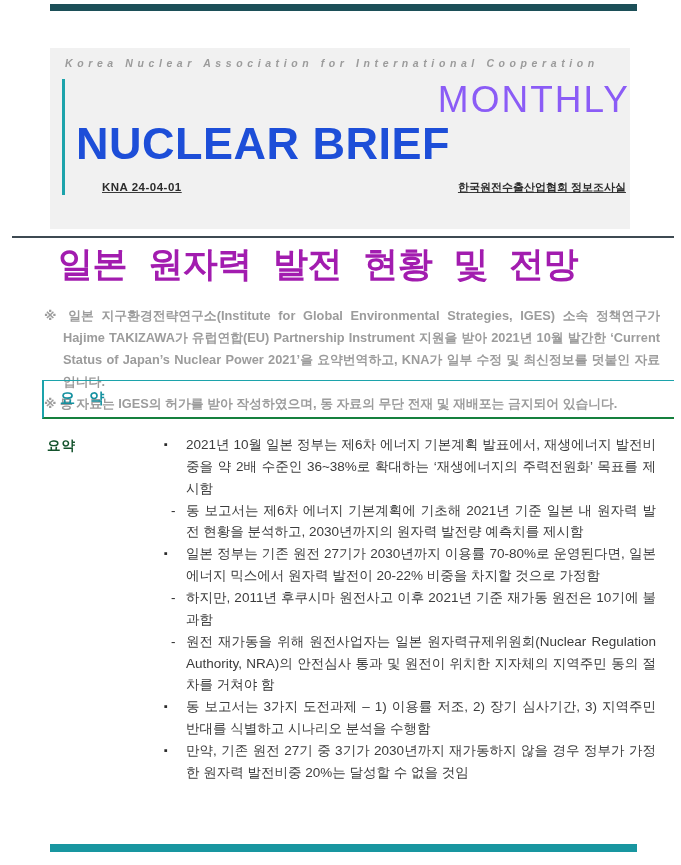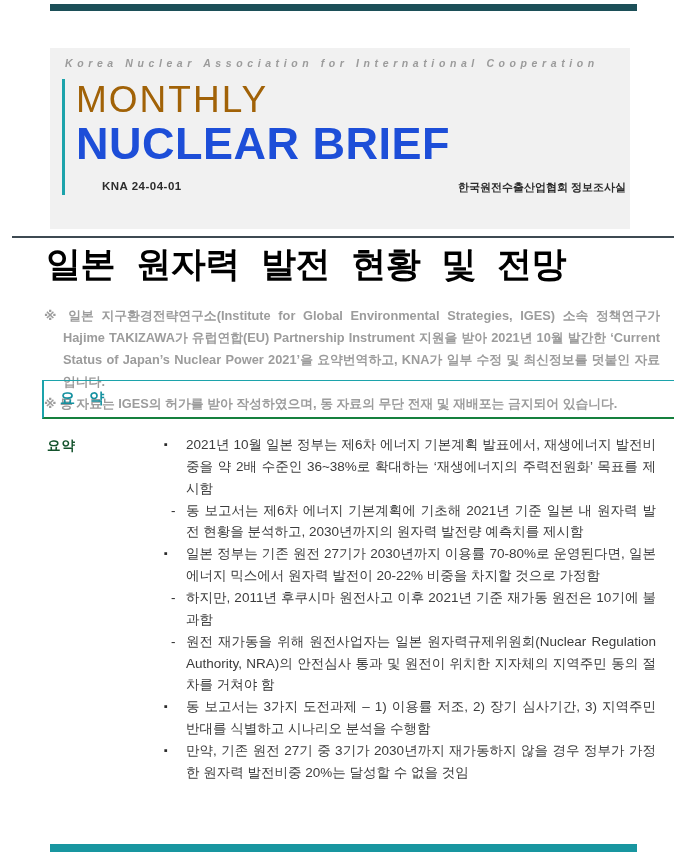--- a/index.html
+++ b/index.html
@@ -31,41 +31,42 @@
     letter-spacing:4.6px; color:#9b9b9b;
     white-space:nowrap;
   }
   .brand {
     margin:10px 0 0 12px;
     border-left:3px solid #1ca3ab;
     padding-left:11px;
   }
   .brand-monthly {
     font-size:37px; line-height:1.12; font-weight:400;
-    color:#a16207; letter-spacing:2px;
+    color:#8b5cf6; letter-spacing:2px;text-align:right;
   }
   .brand-brief {
     font-size:45px; line-height:1.05; font-weight:700;
     color:#1d4ed8; letter-spacing:0.5px;
   }
   .issue-row {
-    display:flex; justify-content:space-between; align-items:flex-start;
+    display:flex; justify-content:space-between; align-items:center;
     margin:12px 4px 0 26px;
+    text-decoration:underline;
   }
   .issue-no  { font-size:11.5px; font-weight:700; color:#2c2c2c; letter-spacing:0.5px; }
   .publisher { font-size:11px;   font-weight:700; color:#2c2c2c; }
 
   
   .title-rule {
     position:absolute; top:236px; left:12px; width:662px; height:2px;
     background:#3e4a52;
   }
   .page-title {
-    position:absolute; top:243px; left:46px; width:620px;
-    font-size:35px; font-weight:900; color:#000000;
+    position:absolute; top:243px; left:58px; width:620px;
+    font-size:35px; font-weight:900; color:#a21caf;
     letter-spacing:-0.5px; word-spacing:12px; line-height:1.2;
     white-space:nowrap;
   }
   
   .notes {
     position:absolute; top:305px; left:44px; width:616px;
     font-size:12.8px; line-height:1.72; color:#9c9c9c; font-weight:700;
     text-align:justify;
   }
   .note { padding-left:19px; text-indent:-19px; }

